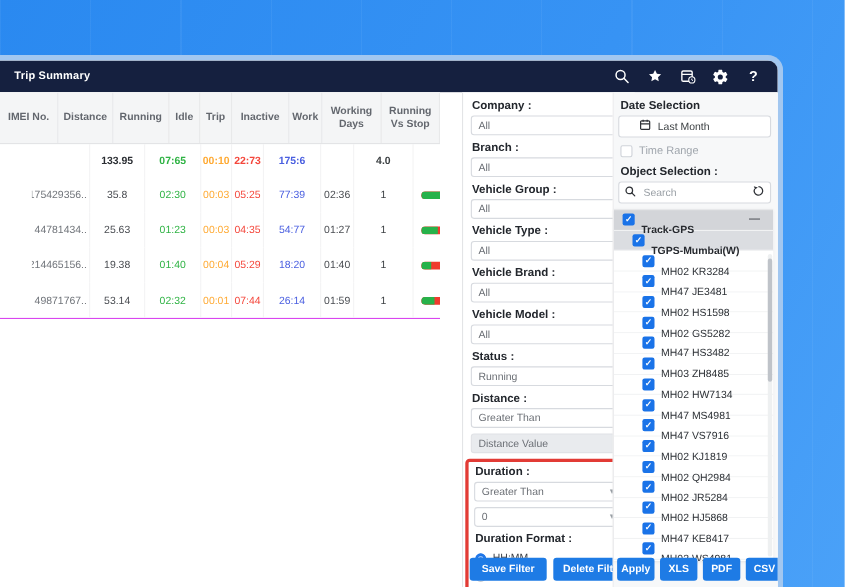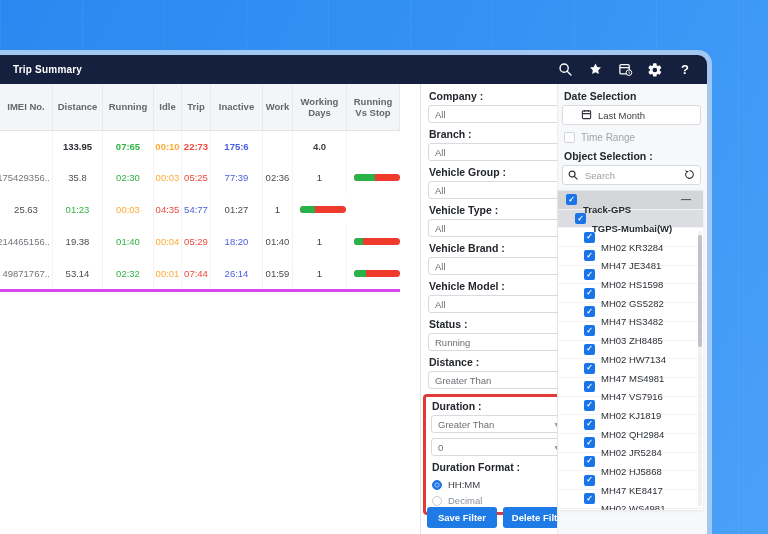--- a/index.html
+++ b/index.html
@@ -26,21 +26,21 @@
   .trow{display:grid;grid-template-columns:53px 50px 51px 28px 29px 52px 30px 54px 1fr;align-items:center;}
   .thead{height:46px;background:#f4f5f6;border-bottom:1px solid #e3e4e6;}
   .thead .hcell{height:100%;display:flex;align-items:center;justify-content:center;text-align:center;
     font-size:9.5px;font-weight:700;color:#63676e;line-height:1.2;border-right:1px solid #e8e9ea;padding:2px 1px;box-sizing:border-box;}
   .tbody .cell{height:100%;display:flex;align-items:center;justify-content:center;font-size:9.5px;
     border-right:1px solid #f3f3f4;box-sizing:border-box;}
   .sumrow{height:30px;}
   .sumrow .cell{font-weight:700;}
   .datarow{height:32px;}
   .tbody{border-bottom:0;}
-  .table-bottom{border-bottom:3px solid #d946ef;}
+  .table-bottom{border-bottom:1px solid #d946ef;padding-left:29px;}
   .c-imei{color:#71757b;font-size:9px;justify-content:flex-end !important;padding-right:2px;overflow:hidden;white-space:nowrap;}
   .c-dist{color:#4a4d52;}
   .sumrow .c-dist{color:#2b2e33;}
   .c-run{color:#2fb344;}
   .c-idle{color:#ffaa33;}
   .c-stop{color:#f4473c;}
   .c-inact{color:#4a5fe0;}
   .c-work{color:#4a4d52;}
   .c-days{color:#3c4043;}
   .c-bar{justify-content:flex-start !important;border-right:none !important;}
@@ -176,20 +176,21 @@
                 <span class="cell c-work">02:36</span>
                 <span class="cell c-days">1</span>
                 <span class="cell c-bar">
                   <span class="bar">
                     <i class="g" style="width: 45%;"></i>
                   </span>
                 </span>
               </div>
 
               <div class="trow datarow">
+                <span class="cell c-imei">44781434..</span>
                 <span class="cell c-dist">25.63</span>
                 <span class="cell c-run">01:23</span>
                 <span class="cell c-idle">00:03</span>
                 <span class="cell c-stop">04:35</span>
                 <span class="cell c-inact">54:77</span>
                 <span class="cell c-work">01:27</span>
                 <span class="cell c-days">1</span>
                 <span class="cell c-bar">
                   <span class="bar">
                     <i class="g" style="width: 33%;"></i>
@@ -288,20 +289,24 @@
               <div class="fsel">
                 <span class="val">Running</span>
                 <span class="chev">▼</span>
               </div>
             </div>
           </div>
 
         <div class="flabel">Distance :</div>
         <div class="fsel">
           <span class="val">Greater Than</span>
+          <span class="chev">▼</span>
+        </div>
+        <div class="fsel gray">
+          <span class="val">Distance Value</span>
           <span class="chev">▼</span>
         </div>
 
         <div class="redbox">
           <div class="flabel">Duration :</div>
           <div class="fsel">
             <span class="val">Greater Than</span>
             <span class="chev">▼</span>
           </div>
           <div class="fsel">
@@ -477,17 +482,24 @@
                 <span class="cb">
                   <span class="tick">✓</span>
                 </span>
                 <span class="lbl">MH02 WS4981</span>
               </div>
             </div>
           <div class="scroll-track"></div>
           <div class="scroll-thumb"></div>
         </div>
 
+        <div class="rbtns">
+
+        <button class="btn w34">Apply</button>
+            <button class="btn w34">XLS</button>
+            <button class="btn w34">PDF</button>
+            <button class="btn w34">CSV</button>
+          </div>
       </div>
 
     </div>
   </div>
 </div>
 
 </body></html>

